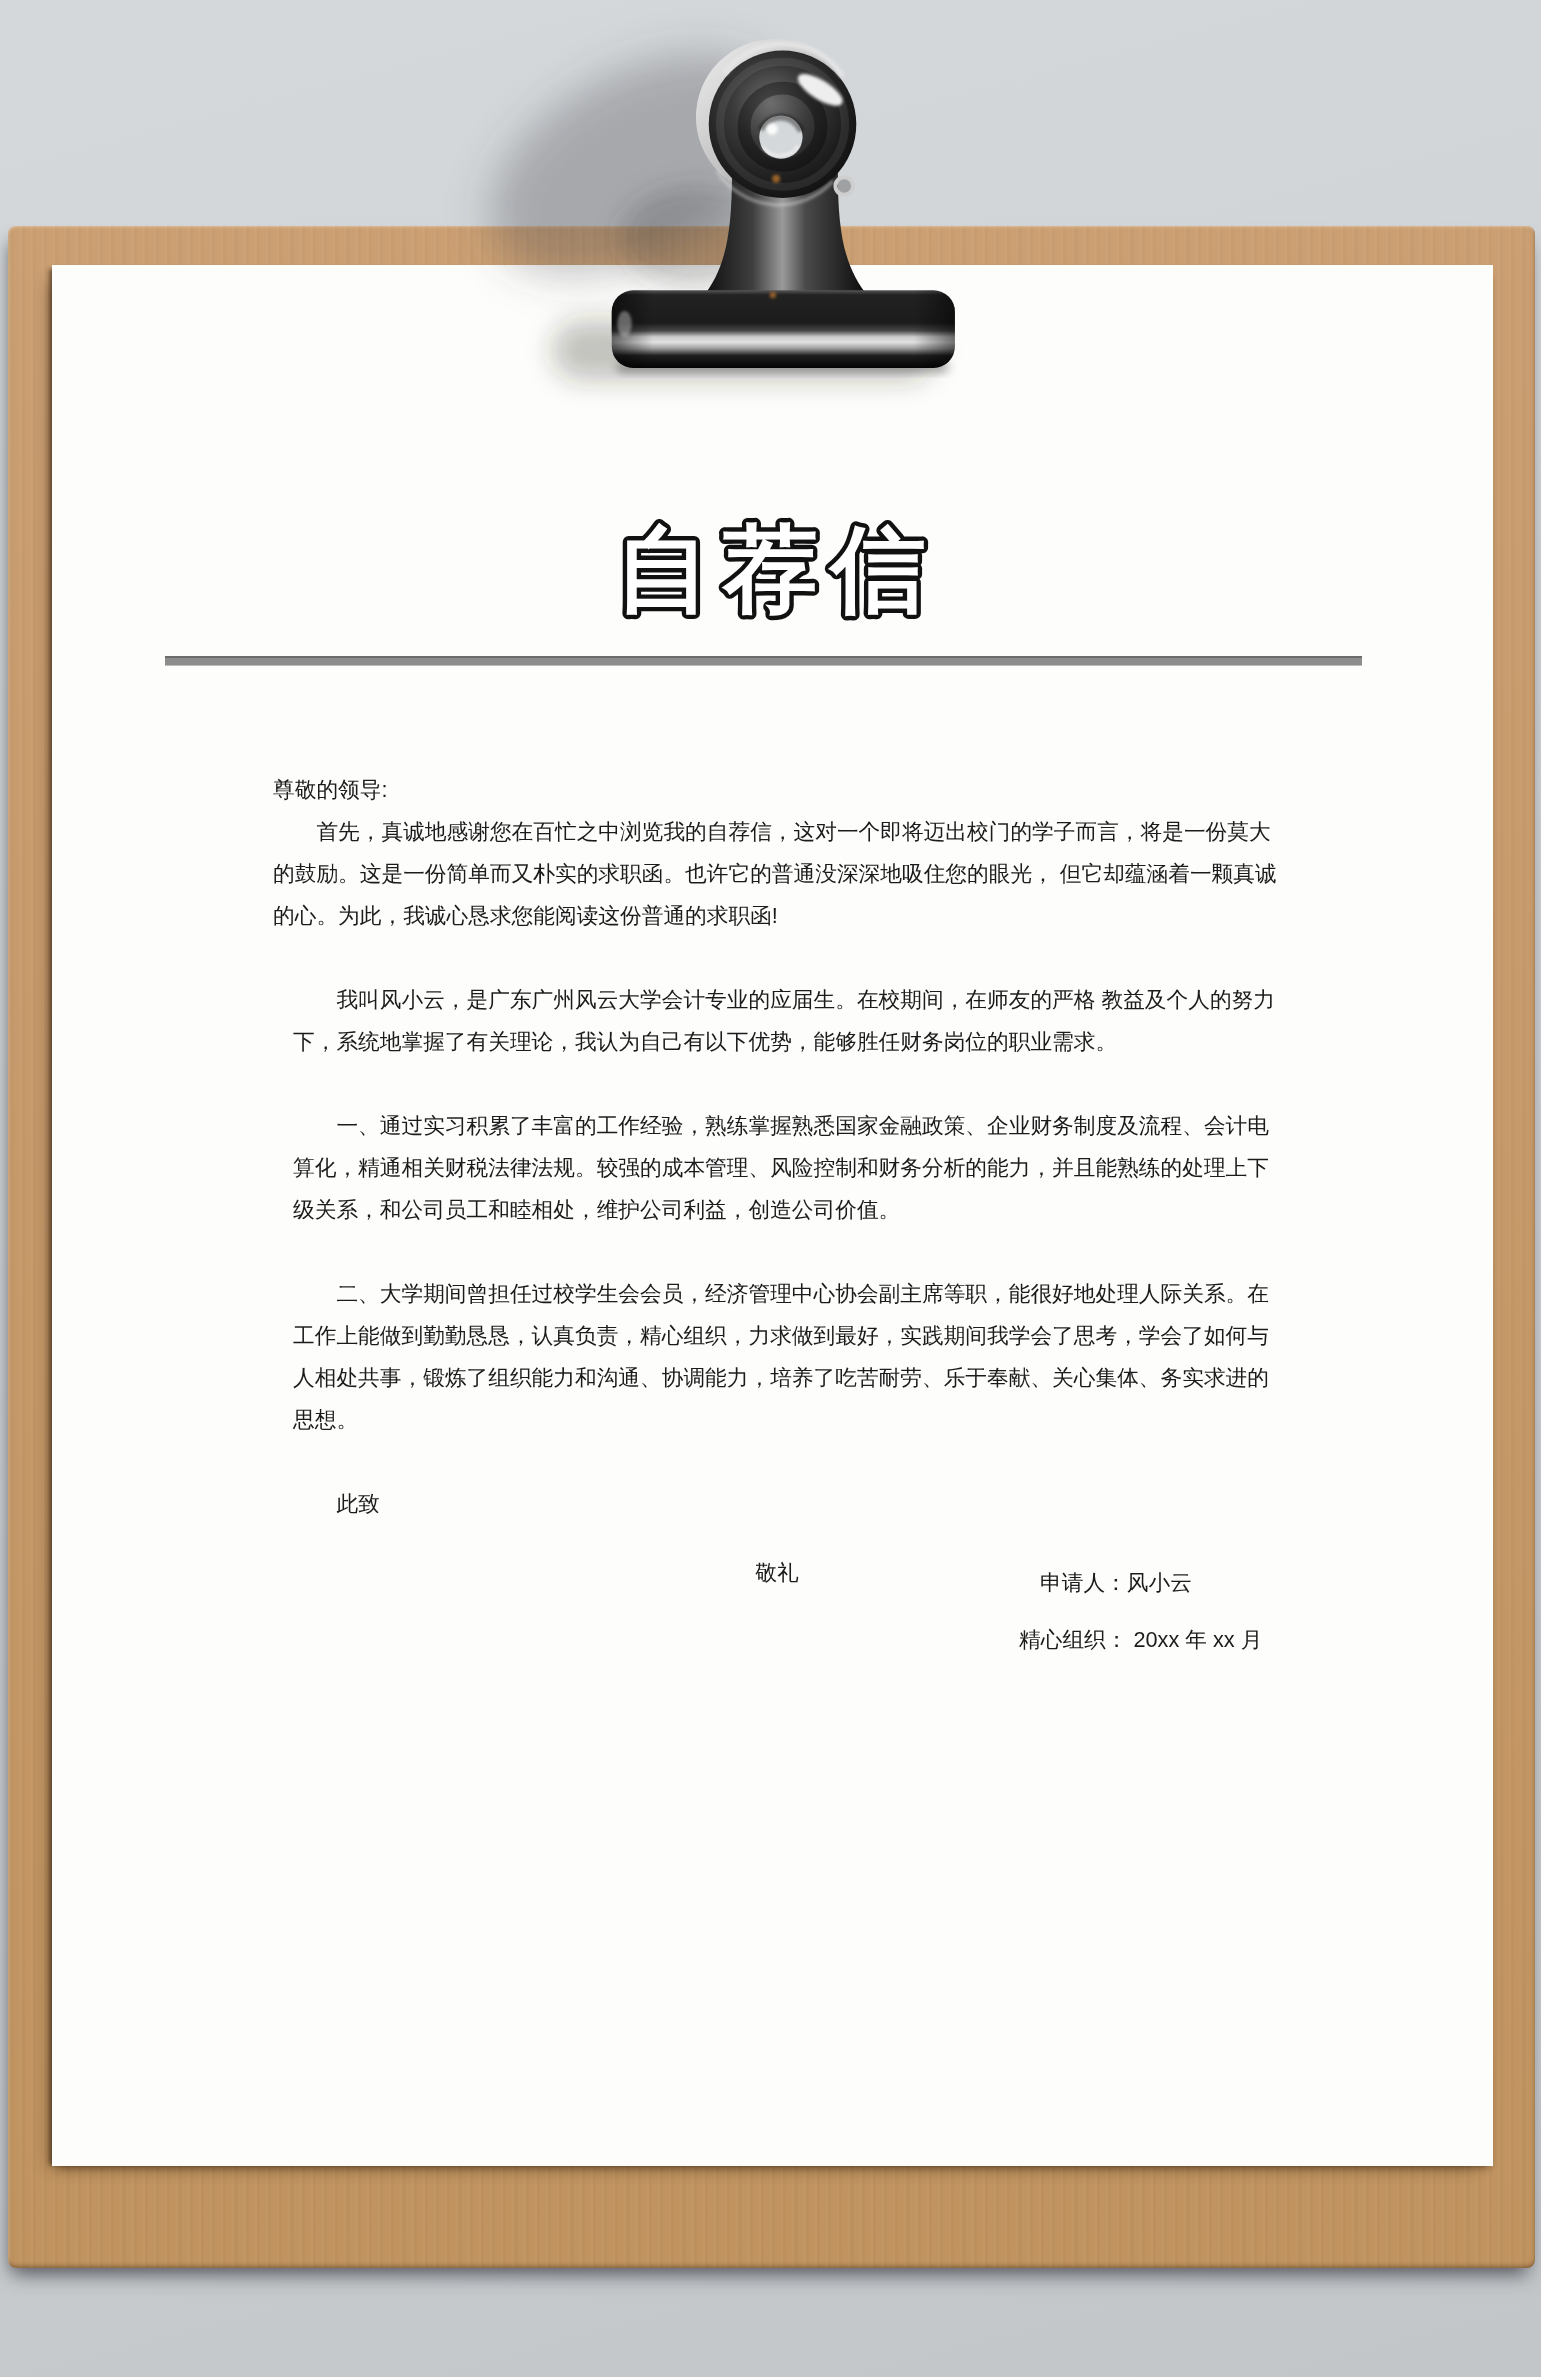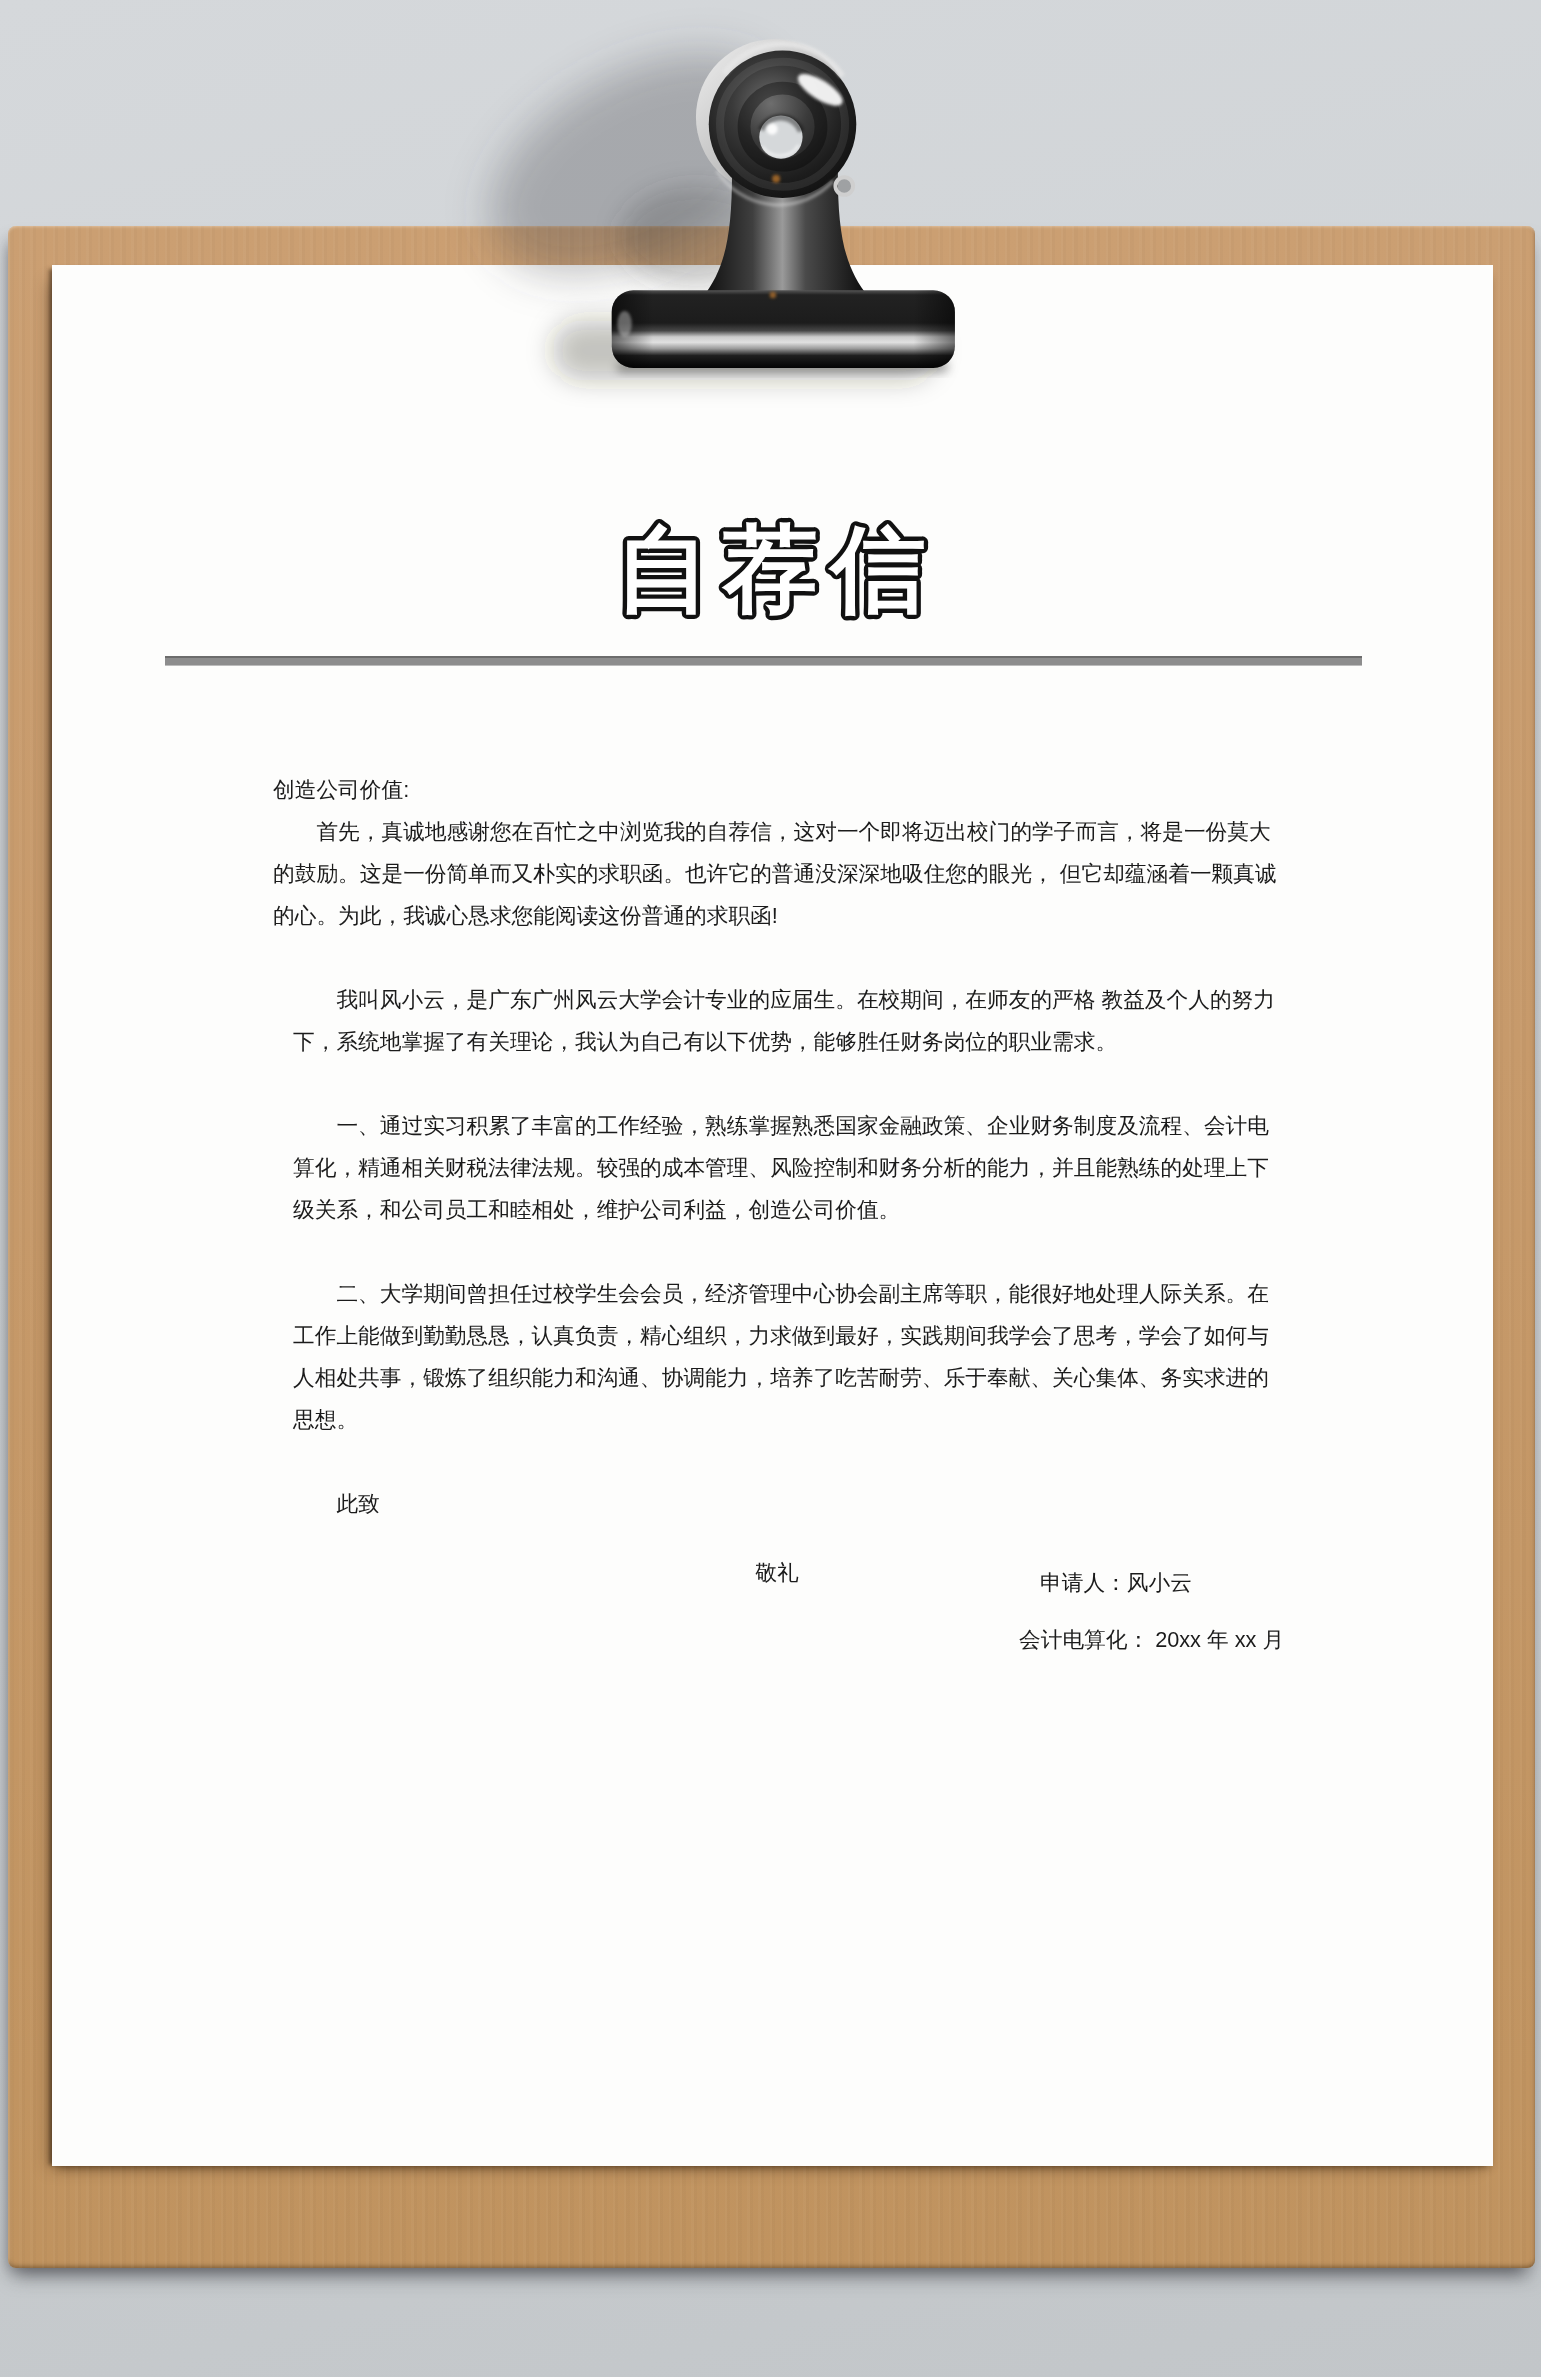--- a/index.html
+++ b/index.html
@@ -62,32 +62,32 @@
 
 <div class="paper"></div>
 
 <svg class="title-svg" viewBox="0 0 1920 220" xmlns="http://www.w3.org/2000/svg">
   <text x="968" y="158" text-anchor="middle" font-family="Liberation Sans, sans-serif" font-size="118" font-weight="bold" letter-spacing="16" fill="#ffffff" stroke="#111111" stroke-width="11" paint-order="stroke" stroke-linejoin="round">自荐信</text>
 </svg>
 
 <div class="rule"></div>
 
 <div class="letter">
-  <p>创造公司价值:</p>
+  <p>尊敬的领导:</p>
   <p class="ind">首先，真诚地感谢您在百忙之中浏览我的自荐信，这对一个即将迈出校门的学子而言，将是一份莫大的鼓励。这是一份简单而又朴实的求职函。也许它的普通没深深地吸住您的眼光， 但它却蕴涵着一颗真诚的心。为此，我诚心恳求您能阅读这份普通的求职函!</p>
   <p class="ind gap">我叫风小云，是广东广州风云大学会计专业的应届生。在校期间，在师友的严格 教益及个人的努力下，系统地掌握了有关理论，我认为自己有以下优势，能够胜任财务岗位的职业需求。</p>
   <p class="ind gap">一、通过实习积累了丰富的工作经验，熟练掌握熟悉国家金融政策、企业财务制度及流程、会计电算化，精通相关财税法律法规。较强的成本管理、风险控制和财务分析的能力，并且能熟练的处理上下级关系，和公司员工和睦相处，维护公司利益，创造公司价值。</p>
   <p class="ind gap">二、大学期间曾担任过校学生会会员，经济管理中心协会副主席等职，能很好地处理人际关系。在工作上能做到勤勤恳恳，认真负责，精心组织，力求做到最好，实践期间我学会了思考，学会了如何与人相处共事，锻炼了组织能力和沟通、协调能力，培养了吃苦耐劳、乐于奉献、关心集体、务实求进的思想。</p>
   <p class="ind gap">此致</p>
   <div class="sign-row r1">
     <span>敬礼</span>
     <span class="sign-right1">申请人：风小云</span>
   </div>
   <div class="sign-row r2">
-    <span class="sign-right2">会计电算化： 20xx 年 xx 月</span>
+    <span class="sign-right2">精心组织： 20xx 年 xx 月</span>
   </div>
 </div>
 
 <svg class="clip-svg" viewBox="0 0 1920 560" xmlns="http://www.w3.org/2000/svg">
   <defs>
     <filter id="b26" x="-60%" y="-60%" width="220%" height="220%">
         <feGaussianBlur stdDeviation="26"></feGaussianBlur>
       </filter>
     <filter id="b16" x="-60%" y="-60%" width="220%" height="220%">
         <feGaussianBlur stdDeviation="16"></feGaussianBlur>

